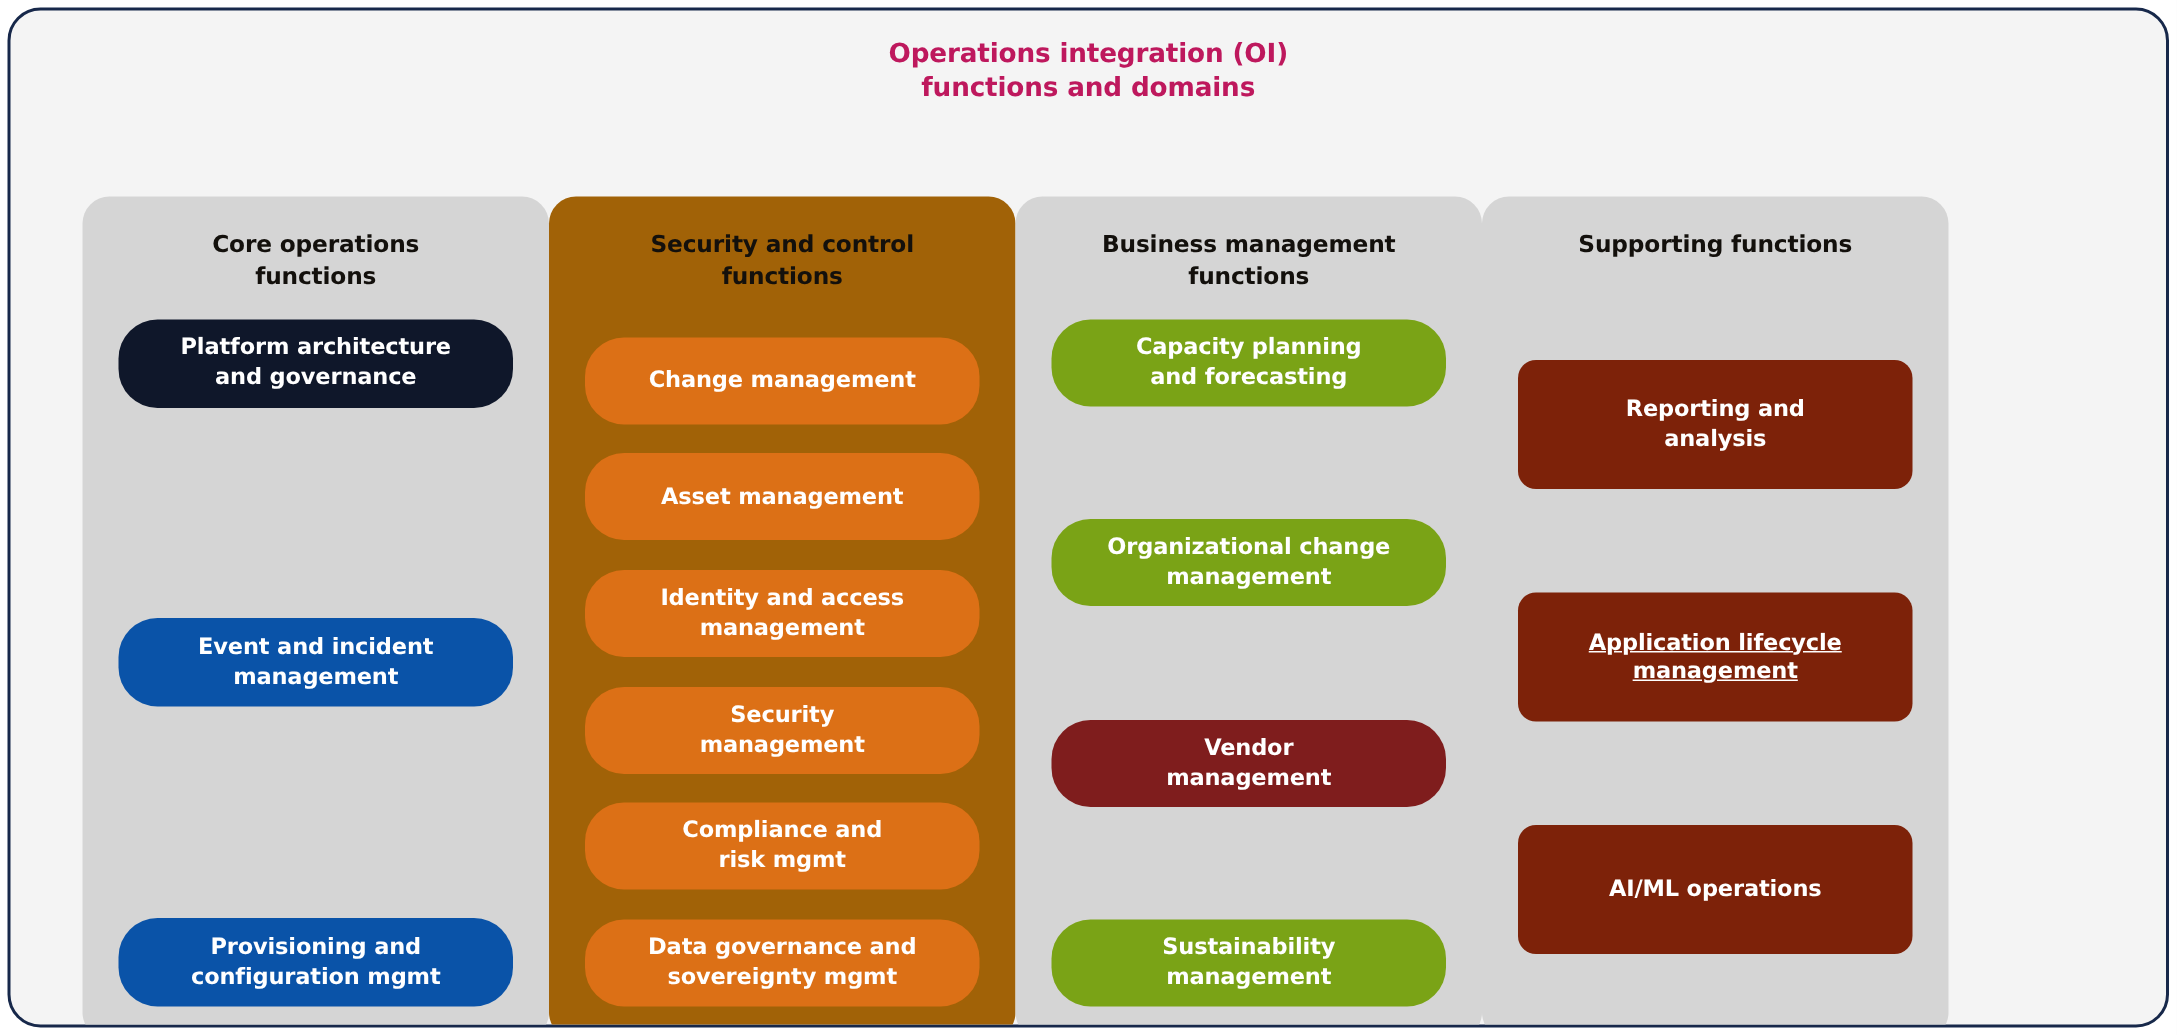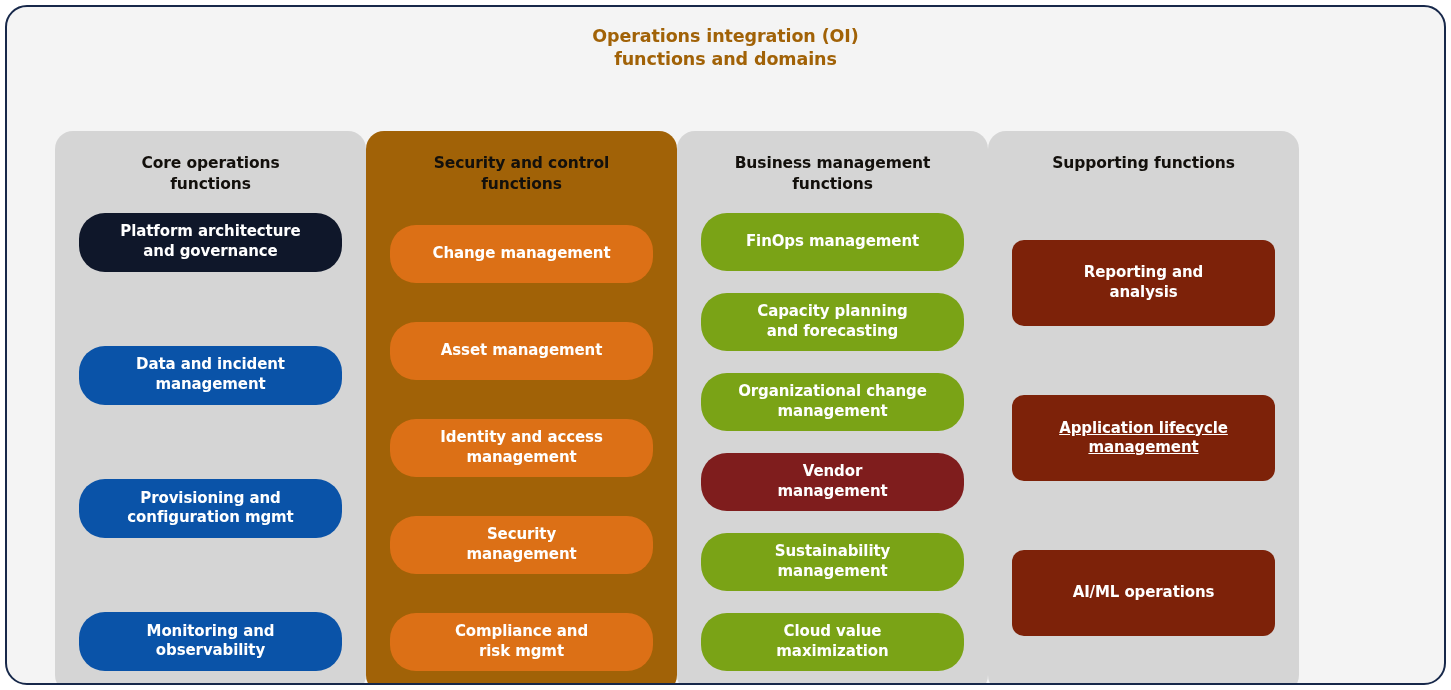--- a/index.html
+++ b/index.html
@@ -31,21 +31,21 @@
 
   .diagram-title {
     position: absolute;
     left: 0;
     top: 18px;
     width: 100%;
     text-align: center;
     font-size: 17.5px;
     font-weight: bold;
     line-height: 1.33;
-    color: #a16207;
+    color: #be185d;
     letter-spacing: -0.1px;
     white-space: pre-line;
   }
 
   .columns {
     position: absolute;
     left: 48px;
     top: 84px;
     width: 1345px;
     height: 562px;
@@ -121,59 +121,56 @@
 functions and domains</div>
 
   <div class="columns">
 
     <div class="column col-core" style="background: rgb(213, 213, 213);">
       <div class="column-title">Core operations
 functions</div>
       <div class="items">
         <div class="item-box" style="background: #0f172a;">Platform architecture
 and governance</div>
-        <div class="item-box" style="background: rgb(10, 83, 168);">Data and incident
+        <div class="item-box" style="background: rgb(10, 83, 168);">Event and incident
 management</div>
         <div class="item-box" style="background: rgb(10, 83, 168);">Provisioning and
 configuration mgmt</div>
-        <div class="item-box" style="background: rgb(10, 83, 168);">Monitoring and
-observability</div>
       </div>
     </div>
 
     <div class="column col-security" style="background: #a16207; gap: 12px;">
       <div class="column-title">Security and control
 functions</div>
       <div class="items">
         <div class="item-box" style="background: rgb(220, 112, 22);">Change management</div>
         <div class="item-box" style="background: rgb(220, 112, 22);">Asset management</div>
         <div class="item-box" style="background: rgb(220, 112, 22);">Identity and access
 management</div>
         <div class="item-box" style="background: rgb(220, 112, 22);">Security
 management</div>
         <div class="item-box" style="background: rgb(220, 112, 22);">Compliance and
 risk mgmt</div>
+        <div class="item-box" style="background: rgb(220, 112, 22);">Data governance and
+sovereignty mgmt</div>
       </div>
     </div>
 
     <div class="column col-business" style="background: rgb(213, 213, 213);">
       <div class="column-title">Business management
 functions</div>
       <div class="items">
-        <div class="item-box" style="background: rgb(122, 163, 22);">FinOps management</div>
         <div class="item-box" style="background: rgb(122, 163, 22);">Capacity planning
 and forecasting</div>
         <div class="item-box" style="background: rgb(122, 163, 22);">Organizational change
 management</div>
         <div class="item-box" style="background: #7f1d1d;">Vendor
 management</div>
         <div class="item-box" style="background: rgb(122, 163, 22);">Sustainability
 management</div>
-        <div class="item-box" style="background: rgb(122, 163, 22);">Cloud value
-maximization</div>
       </div>
     </div>
 
     <div class="column col-supporting" style="background: rgb(213, 213, 213);">
       <div class="column-title">Supporting functions</div>
       <div class="items">
         <div class="item-box" style="background: rgb(125, 34, 9);">Reporting and
 analysis</div>
         <div class="item-box" style="background: rgb(125, 34, 9); text-decoration: underline;">Application lifecycle
 management</div>

